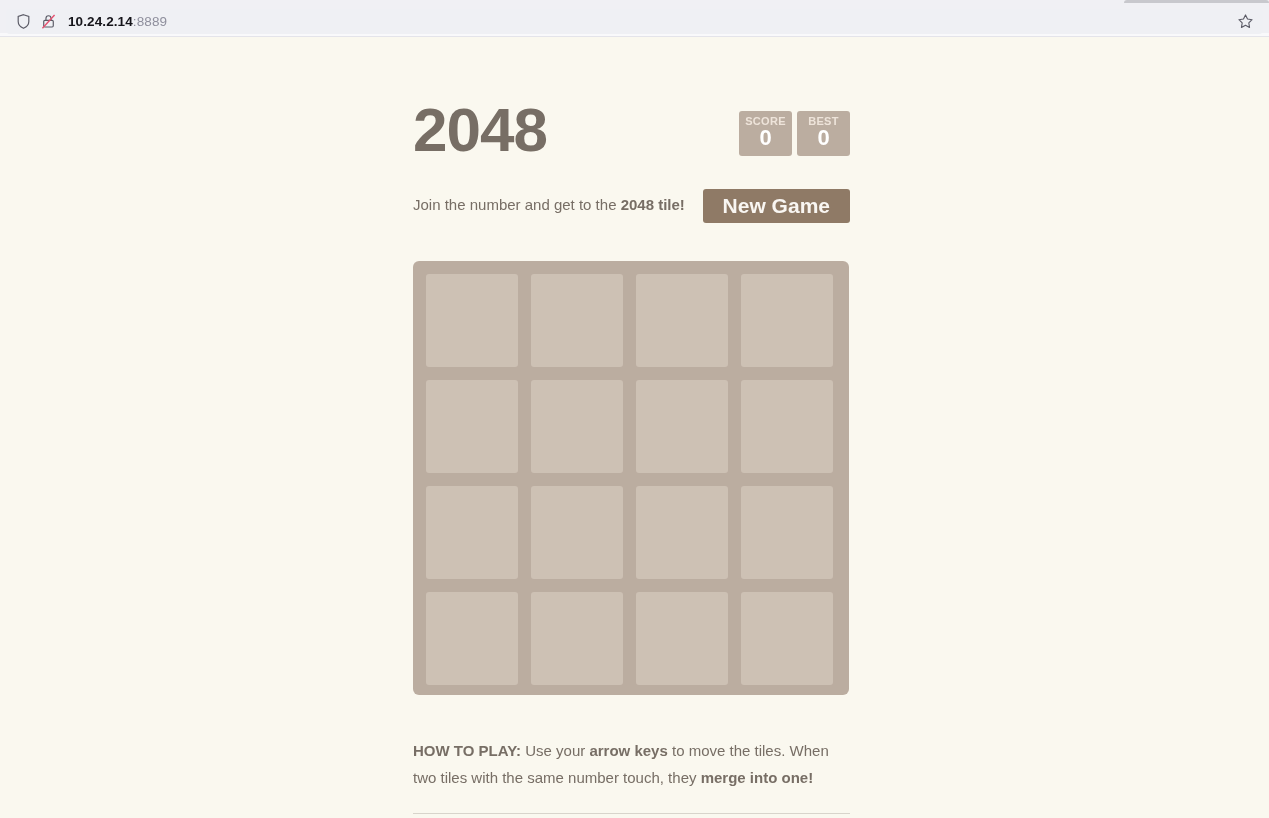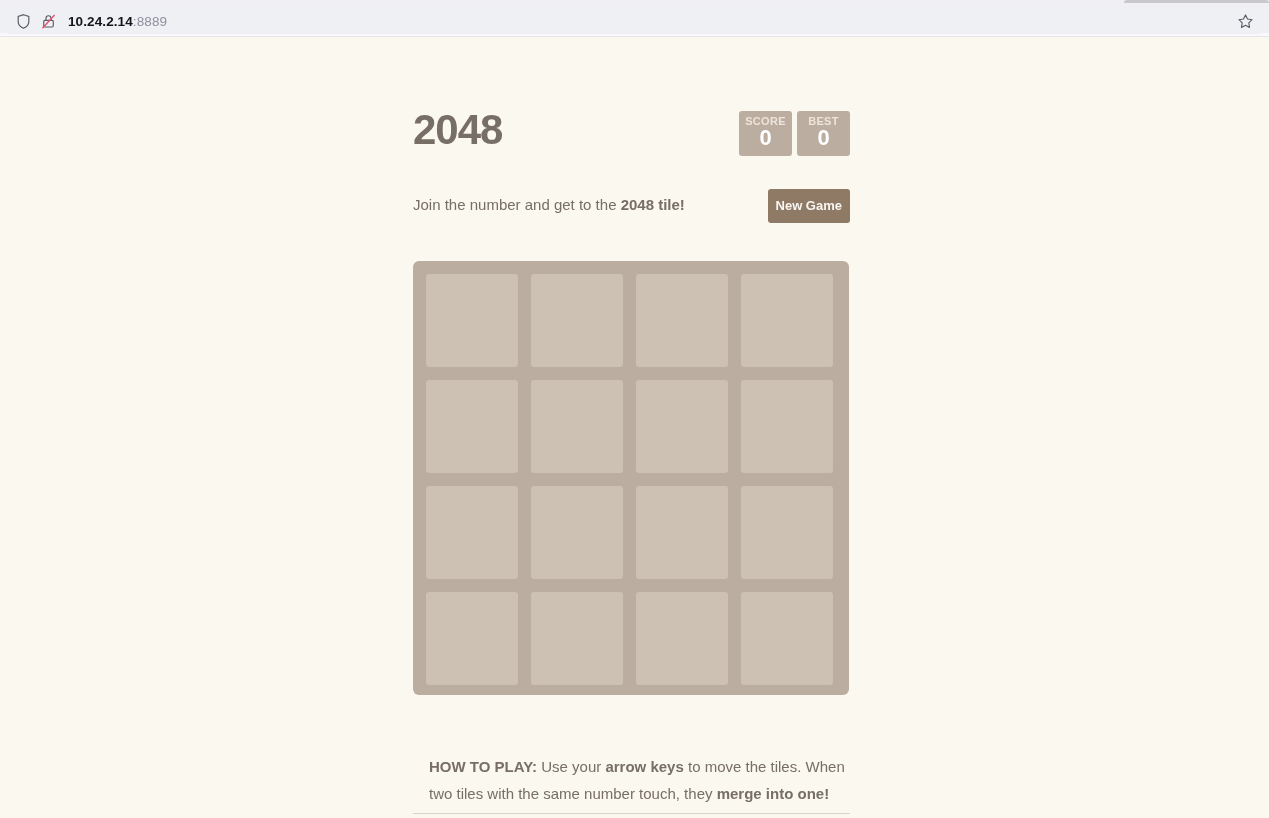--- a/index.html
+++ b/index.html
@@ -112,21 +112,21 @@
 
   
   #heading-row {
     position: relative;
     height: 137px;
   }
   #game-title {
     position: absolute;
     left: 0;
     top: 62px;
-    font-size: 42px;
+    font-size: 62px;
     line-height: 62px;
     font-weight: bold;
     color: #776e65;
     margin: 0;
     letter-spacing: -1px;
   }
   #scores-container {
     position: absolute;
     right: 0;
     top: 74px;
@@ -181,25 +181,25 @@
   #game-intro b { font-weight: bold; color: #776e65; text-align: right; }
   #restart-button {
     position: absolute;
     right: 0;
     top: 0;
     background: #8f7a66;
     border: none;
     border-radius: 3px;
     color: #f9f6f2;
     font-family: "Liberation Sans", sans-serif;
-    font-size: 13px;
+    font-size: 21px;
     font-weight: bold;
     height: 34px;
     line-height: 34px;
-    padding: 0 8px;
+    padding: 0 20px;
     cursor: pointer;
     text-decoration: none;
     display: inline-block;
     box-sizing: border-box;
   }
 
   
   #game-container {
     position: absolute;
     left: 0;
@@ -230,21 +230,21 @@
 
   
   #game-explanation {
     position: absolute;
     left: 0;
     top: 700px;
     width: 437px;
     font-size: 15px;
     line-height: 27px;
     color: #776e65;
-    margin: 16px;
+    margin: 0;
   }
   #game-explanation b { font-weight: bold; }
   #footer-hr {
     position: absolute;
     left: 0;
     top: 768px;
     width: 437px;
     height: 1px;
     background: #d8d4cb;
     border: none;

